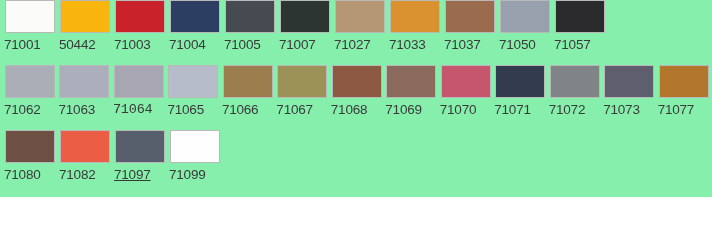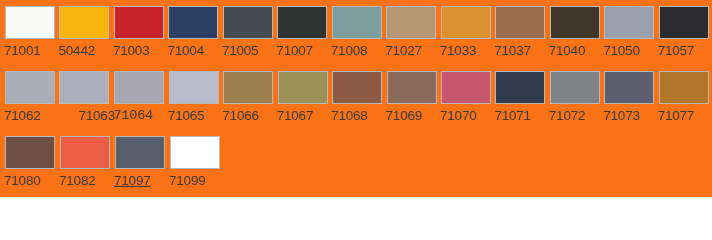--- a/index.html
+++ b/index.html
@@ -11,22 +11,22 @@
     width: 712px;
     height: 197px;
     background: #ffffff;
     font-family: "Liberation Sans", sans-serif;
     overflow: hidden;
   }
   #swatch-chart {
     width: 712px;
     height: 197px;
     box-sizing: border-box;
-    padding: 6px 0 0 4px;
-    background: #f97316;
+    padding: 0 0 0 4px;
+    background: #86efac;
   }
   .swatch-row {
     display: flex;
     flex-direction: row;
     align-items: flex-start;
     height: 65px;
   }
   .swatch-cell {
     width: 54px;
     margin-right: 1px;
@@ -74,56 +74,48 @@
       </div>
       <div class="swatch-cell">
         <div class="swatch-chip" style="background-color: rgb(70, 75, 82); border-color: rgb(185, 185, 185);"></div>
         <div class="swatch-label" style="color: rgb(58, 58, 58); text-align: right;">71005</div>
       </div>
       <div class="swatch-cell">
         <div class="swatch-chip" style="background-color: rgb(44, 53, 49); border-color: rgb(185, 185, 185);"></div>
         <div class="swatch-label" style="color: rgb(58, 58, 58);">71007</div>
       </div>
       <div class="swatch-cell">
-        <div class="swatch-chip" style="background-color: rgb(125, 158, 158); border-color: rgb(185, 185, 185);"></div>
-        <div class="swatch-label" style="color: rgb(58, 58, 58);">71008</div>
-      </div>
-      <div class="swatch-cell">
         <div class="swatch-chip" style="background-color: rgb(182, 151, 116); border-color: rgb(185, 185, 185);"></div>
         <div class="swatch-label" style="color: rgb(58, 58, 58);">71027</div>
       </div>
       <div class="swatch-cell">
         <div class="swatch-chip" style="background-color: rgb(217, 146, 47); border-color: rgb(185, 185, 185);"></div>
         <div class="swatch-label" style="color: rgb(58, 58, 58);">71033</div>
       </div>
       <div class="swatch-cell">
         <div class="swatch-chip" style="background-color: rgb(154, 108, 77); border-color: rgb(185, 185, 185);"></div>
         <div class="swatch-label" style="color: rgb(58, 58, 58);">71037</div>
-      </div>
-      <div class="swatch-cell">
-        <div class="swatch-chip" style="background-color: rgb(65, 55, 41); border-color: rgb(185, 185, 185);"></div>
-        <div class="swatch-label" style="color: rgb(58, 58, 58);">71040</div>
       </div>
       <div class="swatch-cell">
         <div class="swatch-chip" style="background-color: rgb(151, 160, 172); border-color: rgb(185, 185, 185);"></div>
         <div class="swatch-label" style="color: rgb(58, 58, 58);">71050</div>
       </div>
       <div class="swatch-cell">
         <div class="swatch-chip" style="background-color: rgb(43, 43, 45); border-color: rgb(185, 185, 185);"></div>
         <div class="swatch-label" style="color: rgb(58, 58, 58);">71057</div>
       </div>
     </div>
     <div class="swatch-row">
       <div class="swatch-cell">
         <div class="swatch-chip" style="background-color: rgb(169, 174, 183); border-color: rgb(185, 185, 185);"></div>
         <div class="swatch-label" style="color: rgb(58, 58, 58);">71062</div>
       </div>
       <div class="swatch-cell">
         <div class="swatch-chip" style="background-color: rgb(172, 174, 188); border-color: rgb(185, 185, 185);"></div>
-        <div class="swatch-label" style="color: rgb(58, 58, 58); margin-left: 20px;">71063</div>
+        <div class="swatch-label" style="color: rgb(58, 58, 58);">71063</div>
       </div>
       <div class="swatch-cell">
         <div class="swatch-chip" style="background-color: rgb(169, 166, 179); border-color: rgb(185, 185, 185);"></div>
         <div class="swatch-label" style="color: rgb(58, 58, 58); font-family: Liberation Mono, monospace;">71064</div>
       </div>
       <div class="swatch-cell">
         <div class="swatch-chip" style="background-color: rgb(182, 188, 201); border-color: rgb(185, 185, 185);"></div>
         <div class="swatch-label" style="color: rgb(58, 58, 58);">71065</div>
       </div>
       <div class="swatch-cell">

